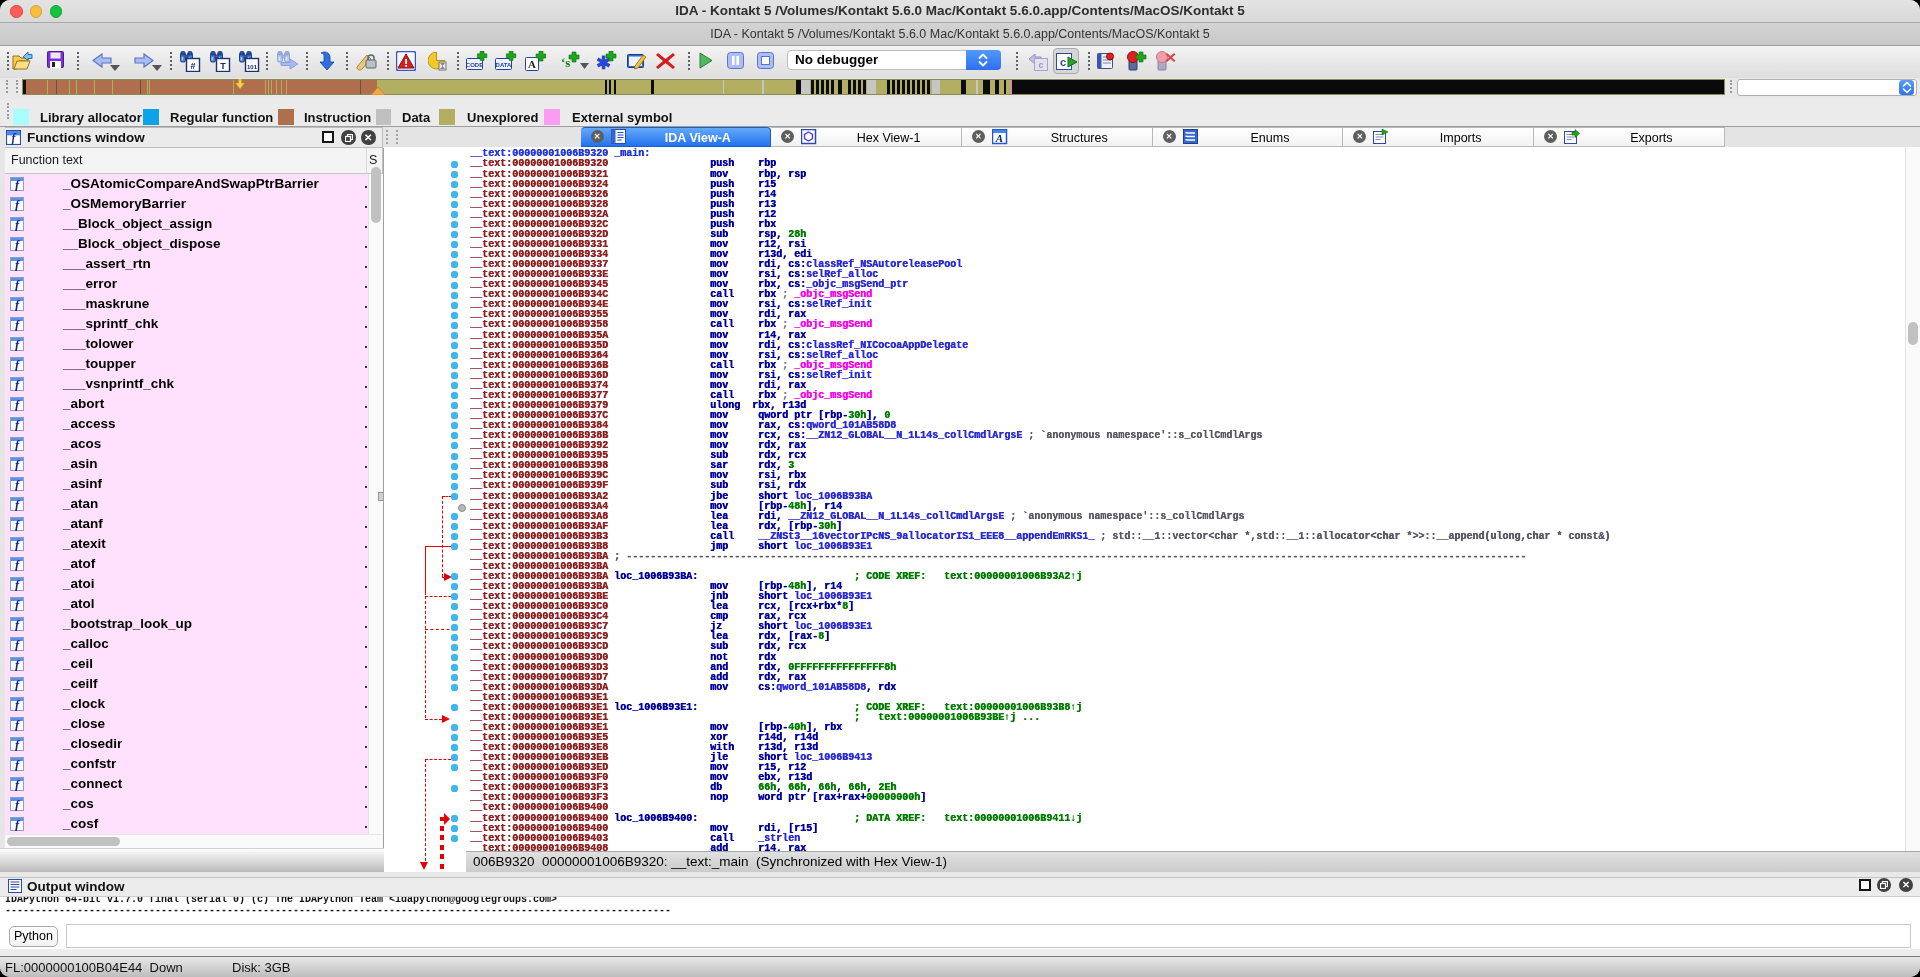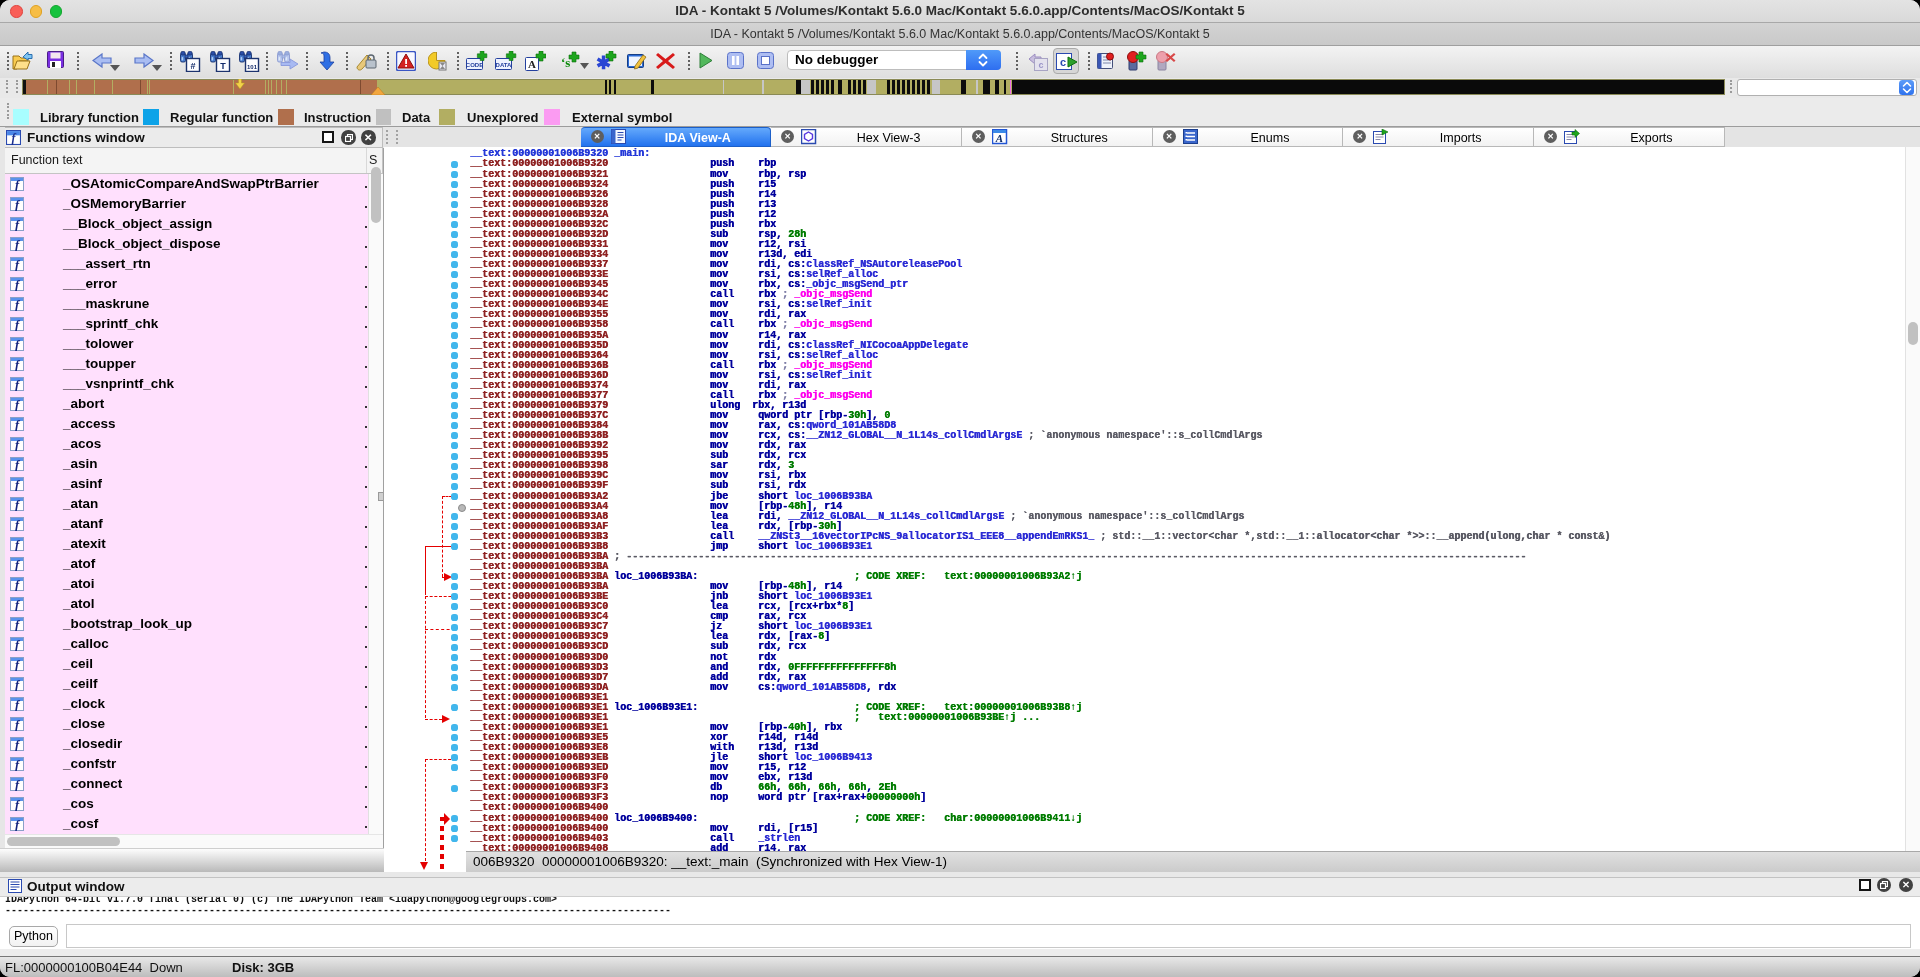--- a/index.html
+++ b/index.html
@@ -271,21 +271,21 @@
 <div class="abs" style="left:1730px;top:80px;height:13px;width:0;border-left:2px dotted #9a9a9a;"></div>
 <div class="abs" style="left:1737px;top:79px;width:180px;height:17px;background:#fff;border:1px solid #b0b0b0;border-radius:3px;"></div>
 <div class="abs" style="left:1899px;top:80px;width:15px;height:15px;border-radius:3.5px;background:linear-gradient(#5d9cf8,#2e72ee);"></div>
 <svg class="abs" style="left:1899.5px;top:80px;" width="14" height="15" viewBox="0 0 14 15">
       <path d="M3.5 6 L7 2.5 L10.5 6" fill="none" stroke="#fff" stroke-width="1.6" stroke-linecap="round" stroke-linejoin="round"></path>
       <path d="M3.5 9 L7 12.5 L10.5 9" fill="none" stroke="#fff" stroke-width="1.6" stroke-linecap="round" stroke-linejoin="round"></path>
     </svg>
 <div class="abs" style="left:0;top:97.5px;width:1920px;height:29px;background:#ebebeb;border-bottom:1px solid #9c9c9c;"></div>
 <div class="abs" style="left:7px;top:103px;height:16px;width:0;border-left:2px dotted #9a9a9a;"></div>
 <div class="abs" style="left:13px;top:109px;width:15.5px;height:15.5px;background:#a8feff;"></div>
-<div class="abs" style="left:40px;top:109.5px;font-size:13px;font-weight:600;color:#111;">Library function</div>
+<div class="abs" style="left:40px;top:109.5px;font-size:13px;font-weight:600;color:#111;">Library allocator</div>
 <div class="abs" style="left:143px;top:109px;width:15.5px;height:15.5px;background:#0da3e8;"></div>
 <div class="abs" style="left:170px;top:109.5px;font-size:13px;font-weight:600;color:#111;">Regular function</div>
 <div class="abs" style="left:278px;top:109px;width:15.5px;height:15.5px;background:#b06f4c;"></div>
 <div class="abs" style="left:304px;top:109.5px;font-size:13px;font-weight:600;color:#111;">Instruction</div>
 <div class="abs" style="left:375.5px;top:109px;width:15.5px;height:15.5px;background:#c0c0c0;"></div>
 <div class="abs" style="left:402px;top:109.5px;font-size:13px;font-weight:600;color:#111;">Data</div>
 <div class="abs" style="left:439px;top:109px;width:15.5px;height:15.5px;background:#b2ae62;"></div>
 <div class="abs" style="left:467px;top:109.5px;font-size:13px;font-weight:600;color:#111;">Unexplored</div>
 <div class="abs" style="left:544px;top:109px;width:15.5px;height:15.5px;background:#fb9bf2;"></div>
 <div class="abs" style="left:572px;top:109.5px;font-size:13px;font-weight:600;color:#111;">External symbol</div>
@@ -295,21 +295,21 @@
 <div class="tab" style="left:580.5px;width:190.7px;background:linear-gradient(#64a9fc,#2272ee);border-color:#1c5fc8;border-radius:4px 4px 0 0;">
       <div class="lbl" style="color:#fff;font-weight:bold;">IDA View-A</div>
     </div>
 <div class="tabx" style="left:590.5px;top:130px;"></div>
 <svg class="abs" style="left:610.5px;top:129px;" width="16" height="16" viewBox="0 0 16 16">
       <rect x="0.5" y="0.5" width="14" height="14" fill="#f4f8ff" stroke="#2a4ab0"></rect>
       <rect x="0.5" y="0.5" width="4" height="14" fill="#3a66cc"></rect>
       <path d="M6.5 3.5 h6 M6.5 6 h6 M6.5 8.5 h6 M6.5 11 h4" stroke="#2a4ab0" stroke-width="1.2"></path>
     </svg>
 <div class="tab" style="left:771.2px;width:190.7px;">
-      <div class="lbl">Hex View-3</div>
+      <div class="lbl">Hex View-1</div>
     </div>
 <div class="tabx" style="left:781.2px;top:130px;"></div>
 <svg class="abs" style="left:801.2px;top:129px;" width="16" height="16" viewBox="0 0 16 16">
       <rect x="0.5" y="0.5" width="14" height="14" fill="#fff" stroke="#2a4ab0" stroke-width="1.5"></rect>
       <path d="M7.5 3 L11.5 5.5 L11.5 9.5 L7.5 12 L3.5 9.5 L3.5 5.5 Z" fill="none" stroke="#5a3ae0" stroke-width="1.4"></path>
     </svg>
 <div class="tab" style="left:961.9px;width:190.7px;">
       <div class="lbl">Structures</div>
     </div>
 <div class="tabx" style="left:971.9px;top:130px;"></div>
@@ -732,21 +732,21 @@
 <span class="a">__text:00000001006B93E1</span>                                         <span class="g">;   text:00000001006B93BE↑j ...</span>
 <span class="a">__text:00000001006B93E1</span>                 <span class="m">mov     </span><span class="m">[rbp-</span><span class="g">40h</span><span class="m">], rbx</span>
 <span class="a">__text:00000001006B93E5</span>                 <span class="m">xor     </span><span class="m">r14d, r14d</span>
 <span class="a">__text:00000001006B93E8</span>                 <span class="m">with    </span><span class="m">r13d, r13d</span>
 <span class="a">__text:00000001006B93EB</span>                 <span class="m">jle     </span><span class="m">short </span><span class="n">loc_1006B9413</span>
 <span class="a">__text:00000001006B93ED</span>                 <span class="m">mov     </span><span class="m">r15, r12</span>
 <span class="a">__text:00000001006B93F0</span>                 <span class="m">mov     </span><span class="m">ebx, r13d</span>
 <span class="a">__text:00000001006B93F3</span>                 <span class="m">db      </span><span class="g">66h</span><span class="m">, </span><span class="g">66h</span><span class="m">, </span><span class="g">66h</span><span class="m">, </span><span class="g">66h</span><span class="m">, </span><span class="g">2Eh</span>
 <span class="a">__text:00000001006B93F3</span>                 <span class="m">nop     </span><span class="m">word ptr [rax+rax+</span><span class="g">00000000h</span><span class="m">]</span>
 <span class="a">__text:00000001006B9400</span>
-<span class="a">__text:00000001006B9400</span> <span class="m">loc_1006B9400:</span>                          <span class="g">; CODE XREF:   char:00000001006B9411↓j</span>
+<span class="a">__text:00000001006B9400</span> <span class="m">loc_1006B9400:</span>                          <span class="g">; DATA XREF:   text:00000001006B9411↓j</span>
 <span class="a">__text:00000001006B9400</span>                 <span class="m">mov     </span><span class="m">rdi, [r15]</span>
 <span class="a">__text:00000001006B9403</span>                 <span class="m">call    </span><span class="n">_strlen</span>
 <span class="a">__text:00000001006B9408</span>                 <span class="m">add     </span><span class="m">r14, rax</span>
 </pre>
 <div class="dot" style="left:450.7px;top:160.8px;"></div>
 <div class="dot" style="left:450.7px;top:170.8px;"></div>
 <div class="dot" style="left:450.7px;top:180.9px;"></div>
 <div class="dot" style="left:450.7px;top:190.9px;"></div>
 <div class="dot" style="left:450.7px;top:201.0px;"></div>
 <div class="dot" style="left:450.7px;top:211.1px;"></div>
@@ -843,13 +843,13 @@
 <div class="abs" style="left:1899px;top:878px;width:14px;line-height:14px;text-align:center;color:#fff;font-size:9.5px;font-weight:bold;">✕</div>
 <div class="abs" style="left:0;top:896.5px;width:1920px;height:52.5px;background:#fff;"></div>
 <div class="abs" style="left:0;top:949px;width:1920px;height:7px;background:#ededed;"></div>
 <div class="abs mono" style="left:5px;top:894px;font-size:10px;font-weight:bold;color:#111;white-space:pre;clip-path:inset(3px 0 0 0);">IDAPython 64-bit v1.7.0 final (serial 0) (c) The IDAPython Team &lt;idapython@googlegroups.com&gt;</div>
 <div class="abs mono" style="left:5px;top:905px;font-size:10px;font-weight:bold;color:#111;white-space:pre;">---------------------------------------------------------------------------------------------------------------</div>
 <div class="abs" style="left:9px;top:925.5px;width:49px;height:21px;background:linear-gradient(#fefefe,#f2f2f2);border:1px solid #a8a8a8;border-radius:5px;"></div>
 <div class="abs" style="left:9px;top:929px;width:49px;text-align:center;font-size:12.5px;color:#000;">Python</div>
 <div class="abs" style="left:66px;top:924px;width:1845px;height:24px;background:#fff;border:1px solid #c8c8c8;"></div>
 <div class="abs" style="left:0;top:956px;width:1920px;height:21px;background:linear-gradient(#e8e8e8,#bdbdbd);border-top:1.5px solid #787878;"></div>
 <div class="abs" style="left:5px;top:959.5px;font-size:13px;font-weight:500;color:#111;">FL:0000000100B04E44&nbsp; Down</div>
-<div class="abs" style="left:232px;top:959.5px;font-size:13px;font-weight:700;color:#111;">Disk: 3GB</div>
+<div class="abs" style="left:232px;top:959.5px;font-size:13px;font-weight:400;color:#111;">Disk: 3GB</div>
 </div>
 </body></html>

